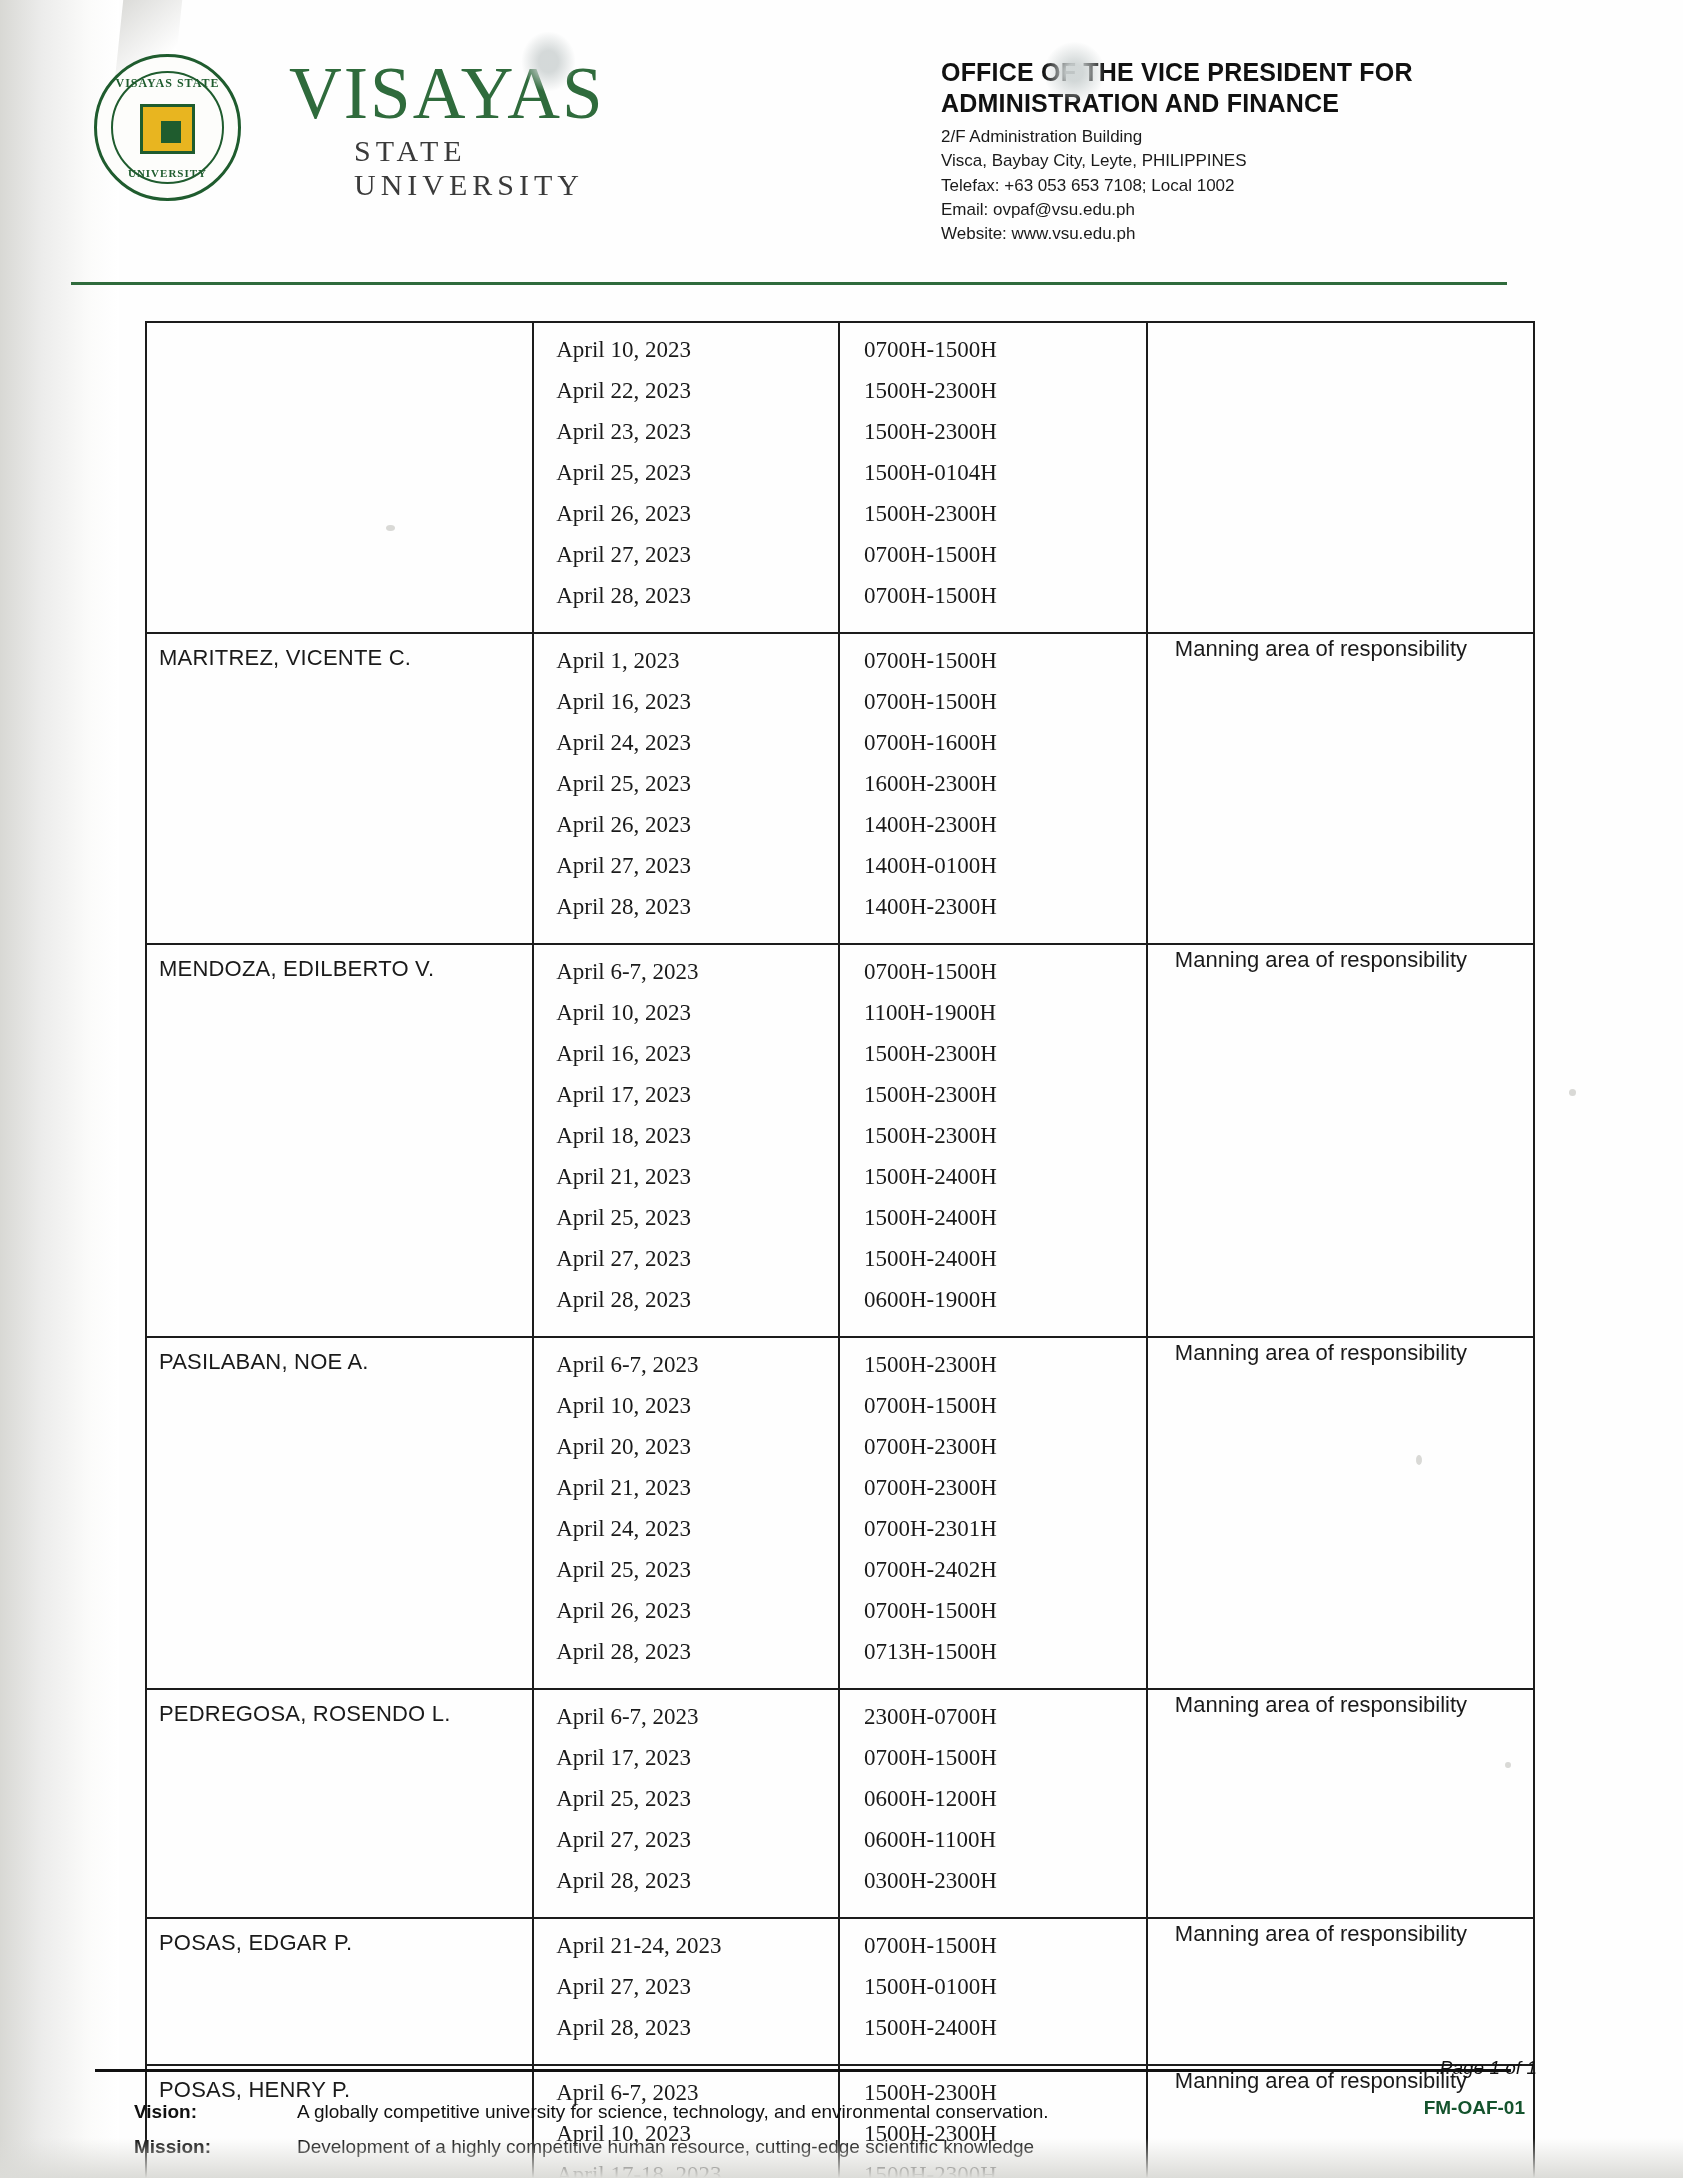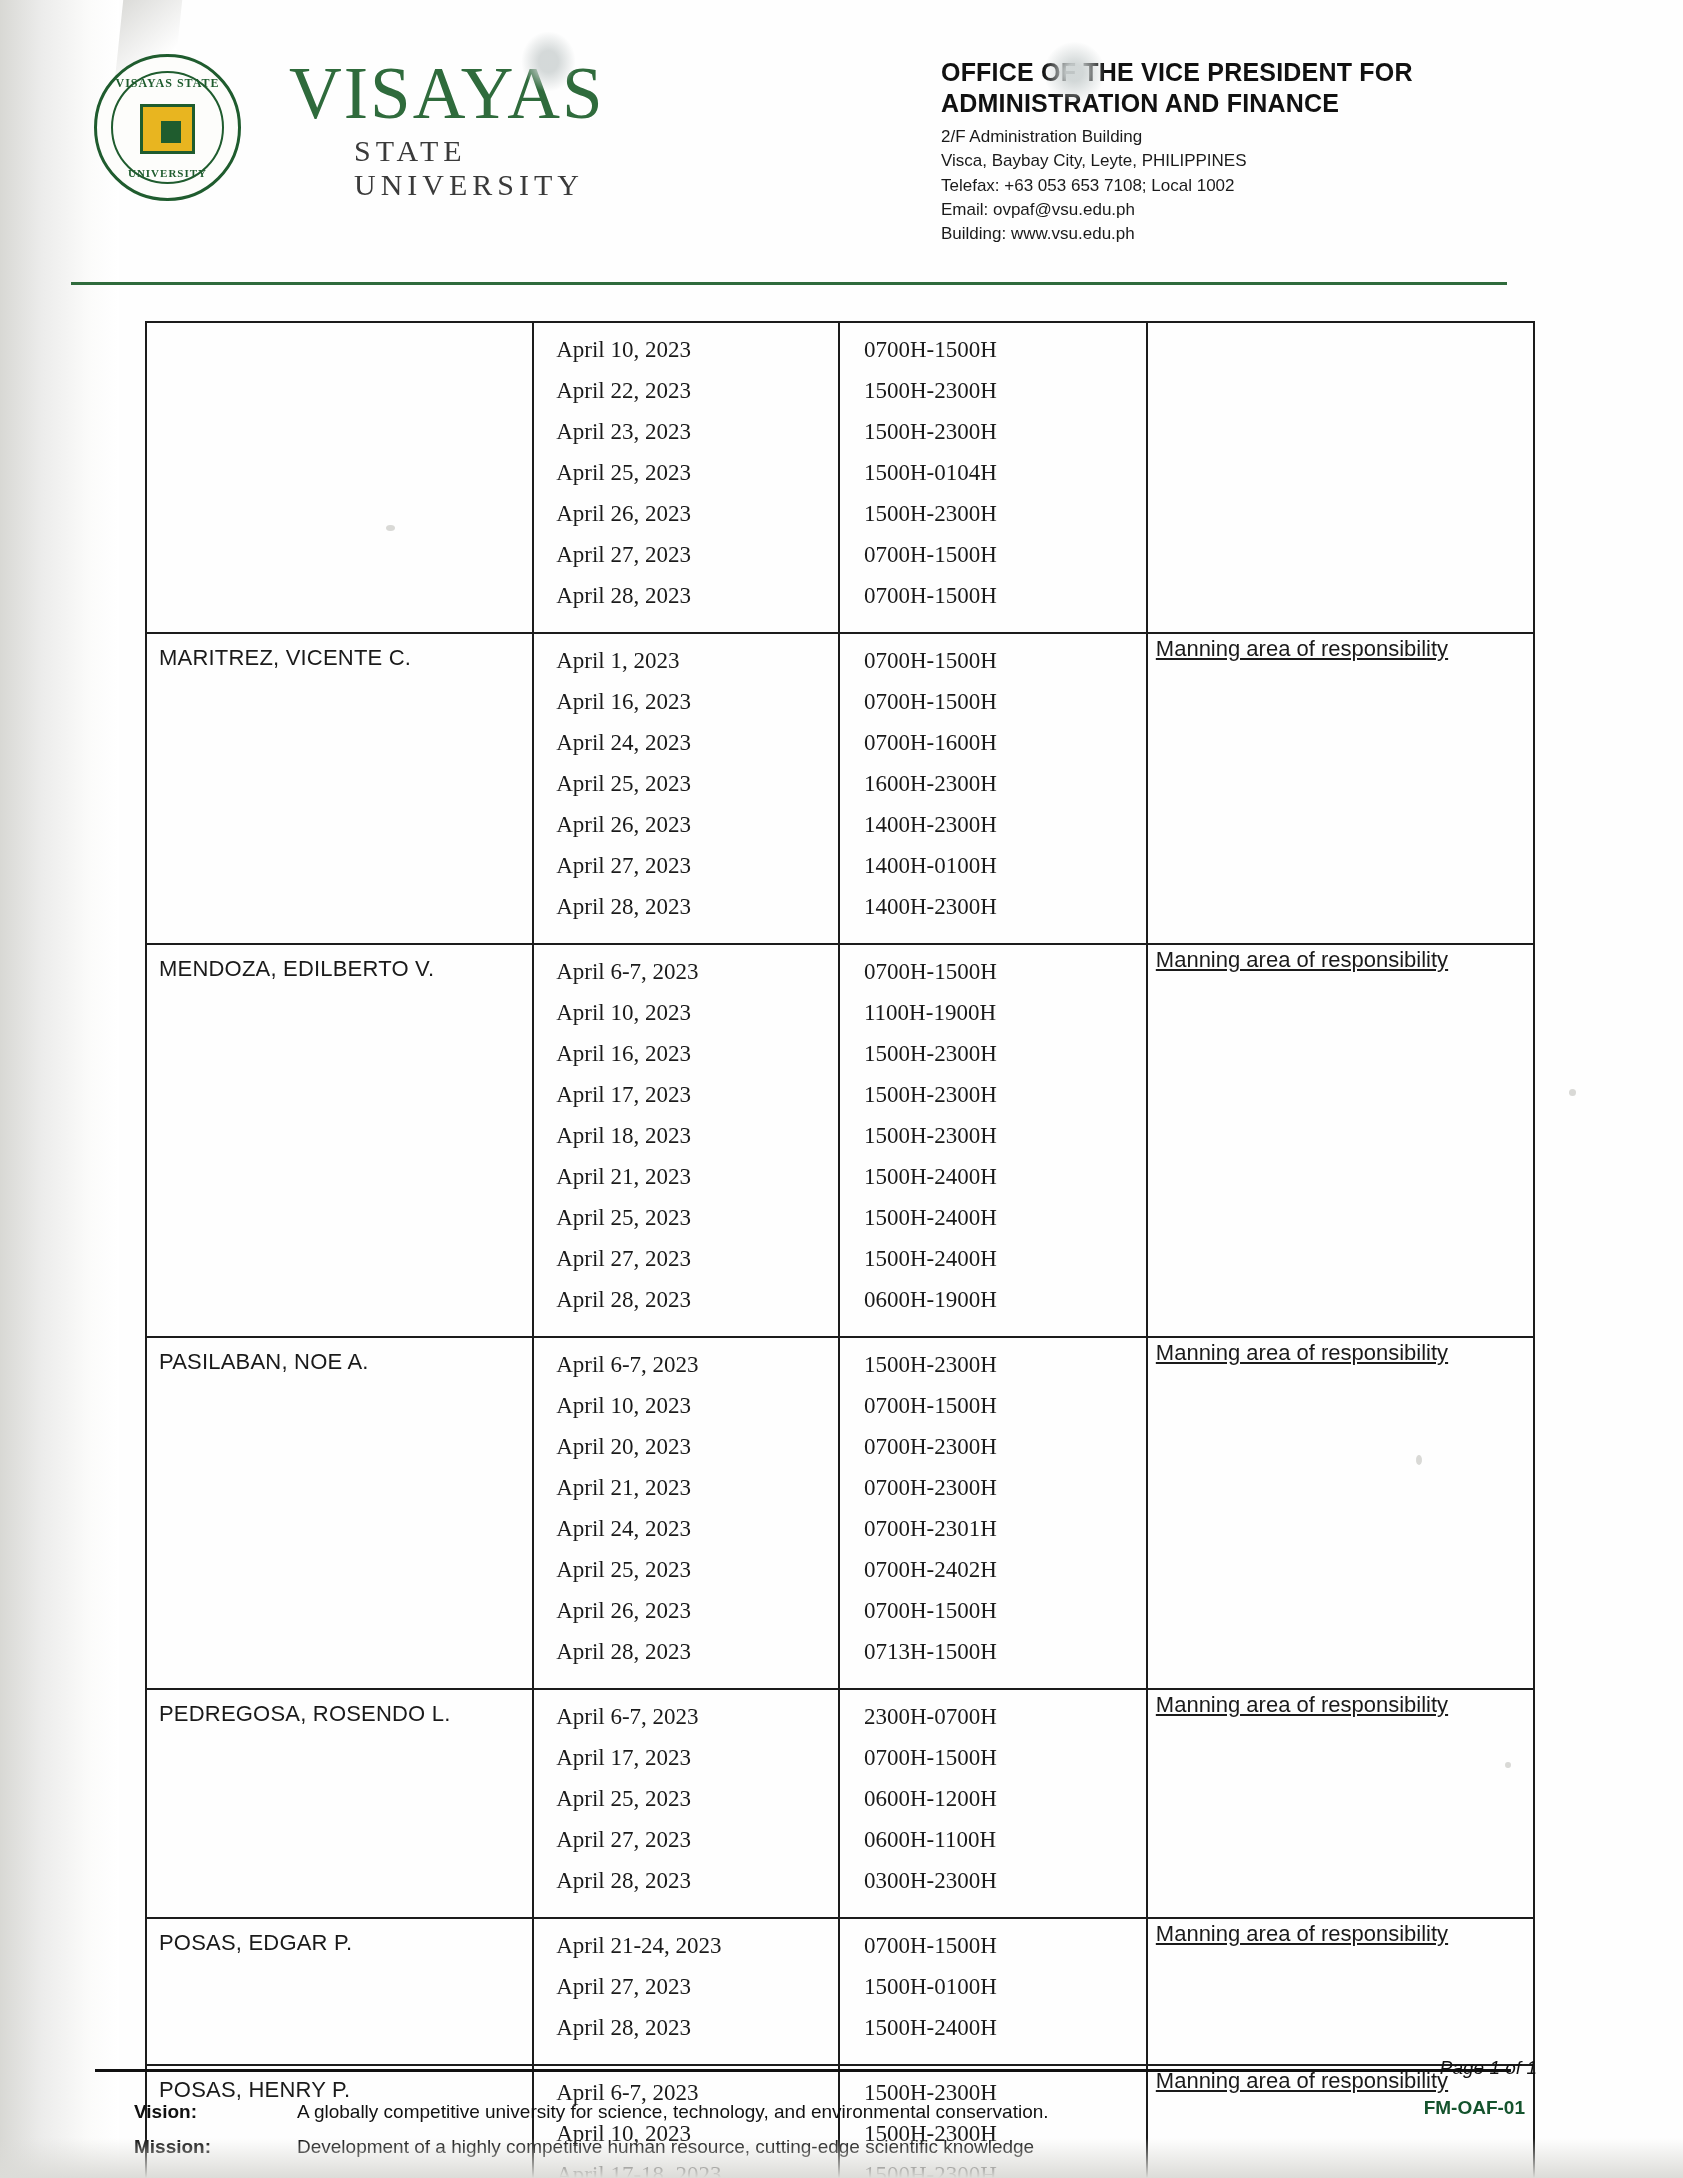--- a/index.html
+++ b/index.html
@@ -220,24 +220,23 @@
   .time-list .time {
     font-family: "Liberation Serif", serif;
     font-size: 23px;
     padding-left: 24px;
     white-space: nowrap;
   }
   td.remark-td {
     vertical-align: middle;
   }
   .remark-inner {
-    padding-left: 8px;
+    padding-left: 27px;
     font-size: 22px;
     line-height: 1.35;
-    text-decoration: underline;
   }
 
   
   .footer-rule {
     position: absolute;
     left: 95px; top: 2069px;
     width: 1416px;
     height: 3px;
     background: #111;
   }
@@ -309,21 +308,21 @@
       <div class="smudge"></div>
     </div>
 
     <div class="office-block">
       <div class="ttl">OFFICE OF THE VICE PRESIDENT FOR ADMINISTRATION AND FINANCE</div>
       <div class="addr">
         <div>2/F Administration Building</div>
         <div>Visca, Baybay City, Leyte, PHILIPPINES</div>
         <div>Telefax: +63 053 653 7108; Local 1002</div>
         <div>Email: ovpaf@vsu.edu.ph</div>
-        <div>Building: www.vsu.edu.ph</div>
+        <div>Website: www.vsu.edu.ph</div>
       </div>
     </div>
     <div class="header-smudge"></div>
 
     <div class="rule"></div>
   </div>
 
   <div class="tbl-wrap">
     <table class="sched">
       <colgroup>

